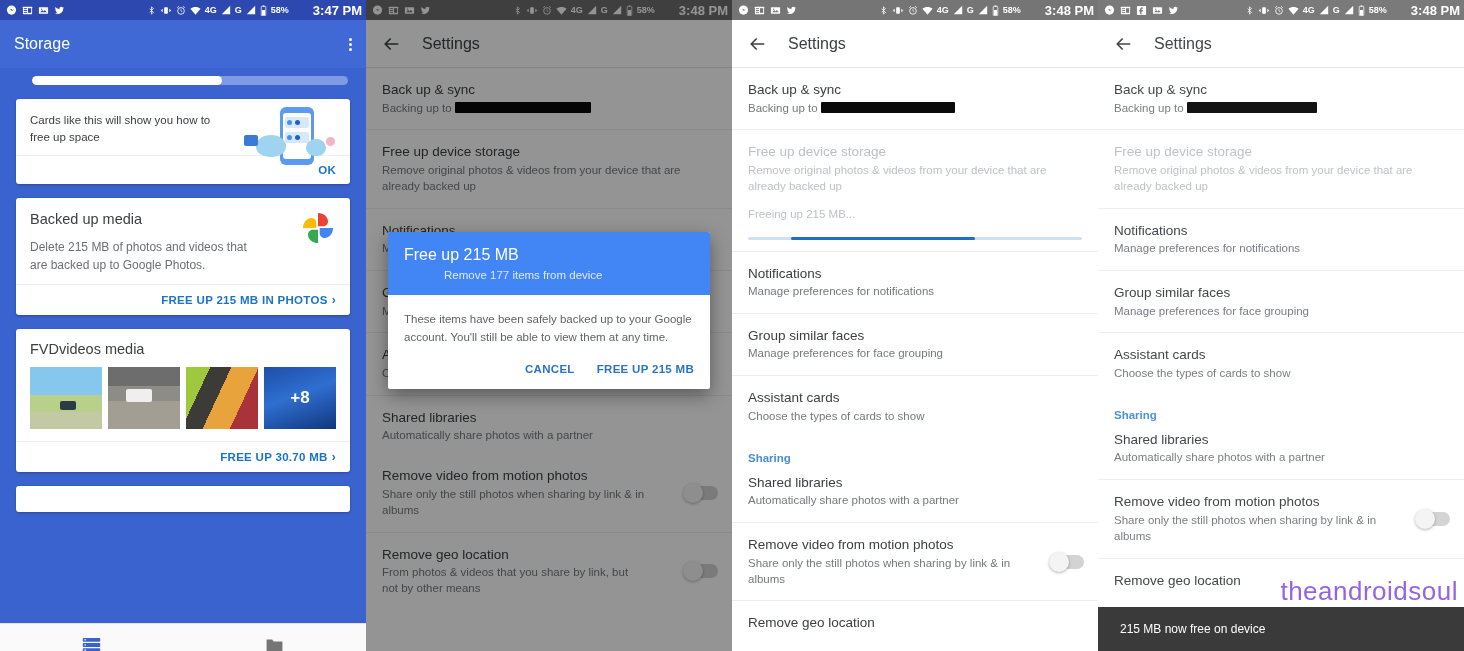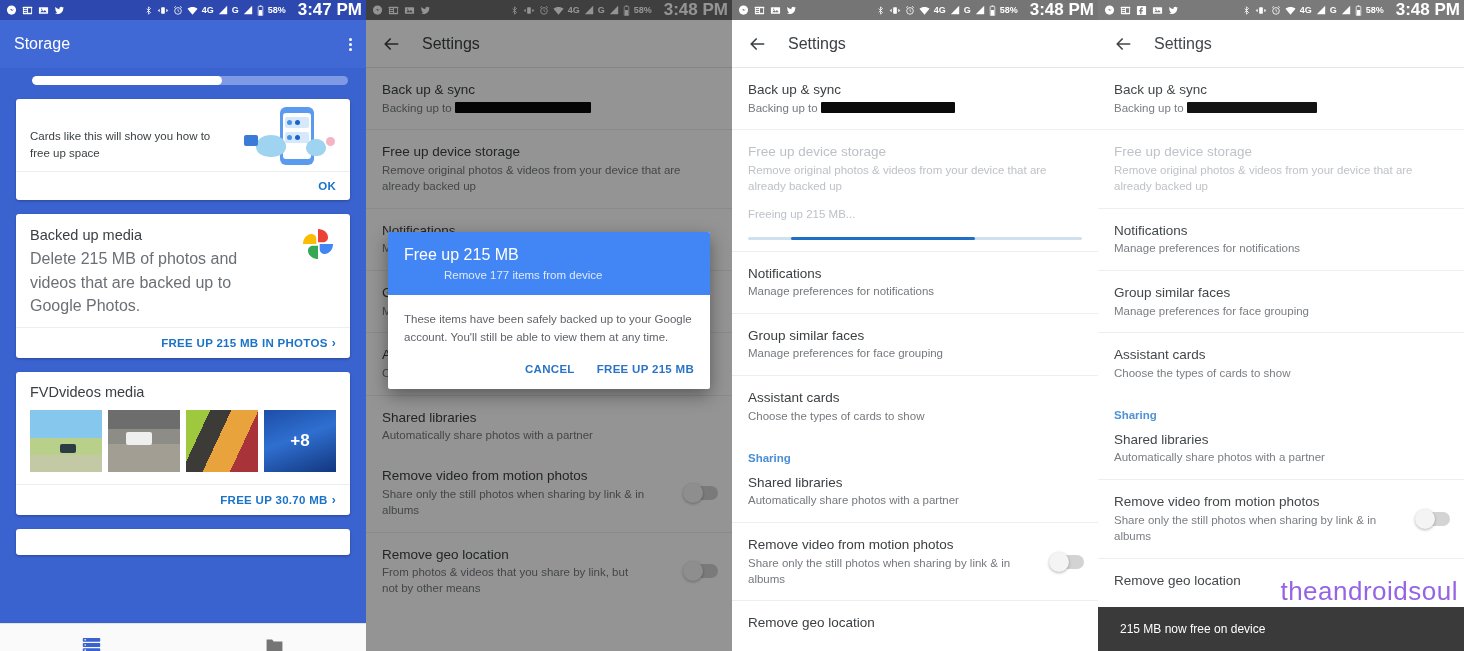--- a/index.html
+++ b/index.html
@@ -18,21 +18,21 @@
     padding: 0 4px 0 6px; font-size: 9px; color: #fff;
     letter-spacing: 0;
   }
   .sb-blue { background: #2d48ae; }
   .sb-grey { background: #6d6d6d; }
   .sb-dark { background: #757575; }
   .sb-left { display: flex; align-items: center; gap: 5px; }
   .sb-right { margin-left: auto; display: flex; align-items: center; gap: 4px; }
   .sb-ic { display: inline-block; line-height: 0; }
   .sb-txt { font-size: 9px; font-weight: bold; }
-  .sb-time { font-size: 17px; font-weight: bold; margin-left: 8px; }
+  .sb-time { font-size: 13px; font-weight: bold; margin-left: 20px; }
 
   
   .p1 { background: #3b63d0; }
   .p1-appbar {
     height: 48px; background: #4169d6; display: flex; align-items: center;
     padding: 0 14px; position: relative;
   }
   .p1-title { color: #fff; font-size: 16px; }
   .kebab { margin-left: auto; display: flex; flex-direction: column; gap: 2px; }
   .kebab i { width: 3px; height: 3px; border-radius: 50%; background: #fff; display: block; }
@@ -50,21 +50,21 @@
   }
   .bar-fill { height: 100%; background: #fff; border-radius: 6px; }
 
   .card {
     background: #fff; margin: 14px 16px 0 16px; border-radius: 3px;
     box-shadow: 0 1px 3px rgba(0,0,0,.28);
   }
   .card-pad { padding: 13px 14px 10px 14px; position: relative; }
   .card-title { font-size: 13.5px; color: #3c4043; }
   .card-title.lg { font-size: 14.5px; }
-  .card-desc { font-size: 16px; color: #6b7075; line-height: 1.45; margin-top: 4px; width: 74%; }
+  .card-desc { font-size: 12px; color: #6b7075; line-height: 1.45; margin-top: 12px; width: 74%; }
   .card-actions {
     border-top: 1px solid #eceff1; padding: 8px 14px; text-align: right;
     font-size: 11.5px; font-weight: bold; color: #1a73c8; letter-spacing: .3px;
   }
   .chev { font-size: 12px; margin-left: 4px; }
 
   
   .illo { position: absolute; right: 8px; top: 6px; width: 100px; height: 64px; }
   .illo-phone {
     position: absolute; right: 28px; top: 2px; width: 34px; height: 58px;
@@ -268,21 +268,21 @@
     </div>
 
     <div class="p1-body">
 
       <div class="bar-wrap">
         <div class="bar-fill" id="storage-fill" style="width: 60%;"></div>
       </div>
 
       <div class="card">
         <div class="card-pad">
-          <div class="card-desc" style="width:62%;font-size:11.5px;color:#3c4043;margin-top:16px;line-height:1.45">Cards like this will show you how to free up space</div>
+          <div class="card-desc" style="width:62%;font-size:11.5px;color:#3c4043;margin-top:0;line-height:1.45">Cards like this will show you how to free up space</div>
           <div class="illo">
             <div class="illo-phone"></div>
             <div class="illo-screen"></div>
             <div class="illo-row r1"></div>
             <div class="illo-row r2"></div>
             <div class="illo-dot" style="right:50px;top:15px"></div>
             <div class="illo-dot" style="right:42px;top:15px;background:#1a62c9"></div>
             <div class="illo-dot" style="right:50px;top:30px"></div>
             <div class="illo-dot" style="right:42px;top:30px;background:#1a62c9"></div>
             <div class="blob b1"></div>

